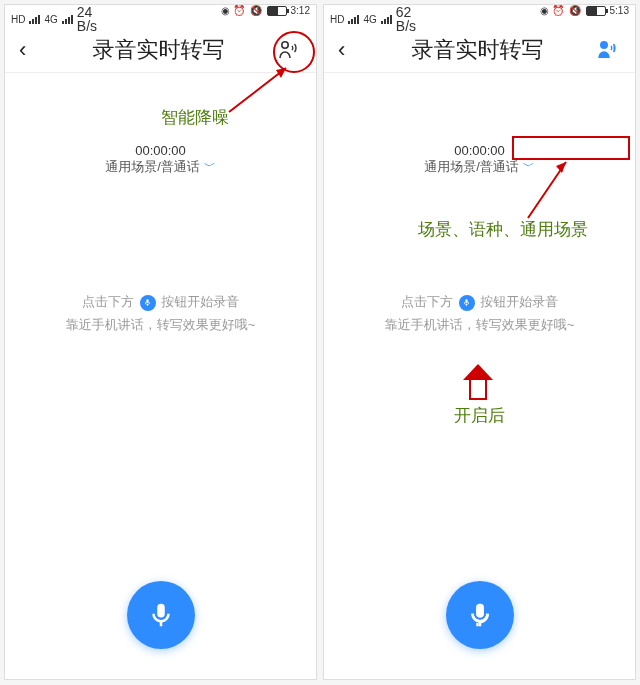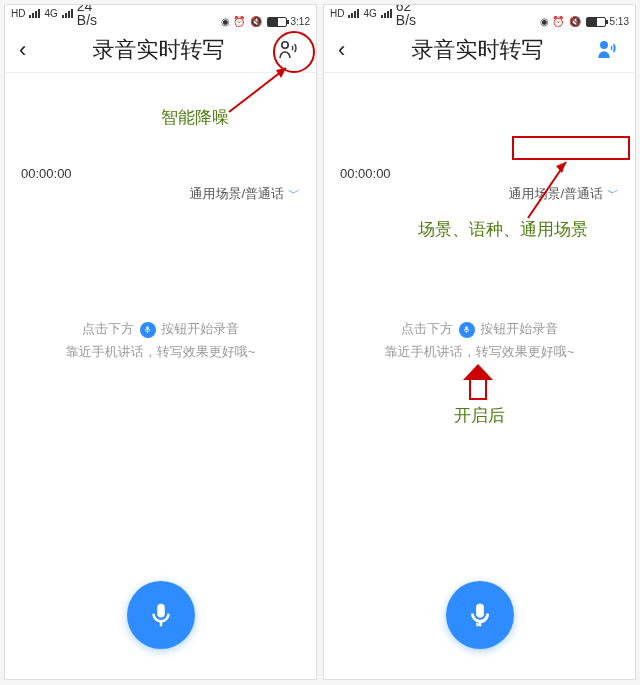--- a/index.html
+++ b/index.html
@@ -18,21 +18,21 @@
   .phone {
     width: 313px; height: 676px;
     background: #fff;
     border: 1px solid #ddd;
     position: relative;
     overflow: hidden;
   }
   
   .status {
     height: 22px;
-    display: flex; align-items: flex-end;
+    display: flex; align-items: flex-start;
     padding: 0 6px;
     font-size: 10px;
     color: #333;
     justify-content: space-between;
     gap: 44px;
   }
   .status .left, .status .right { display: flex; align-items: center; gap: 4px; }
   .signal { display: inline-flex; align-items: flex-end; gap: 1px; }
   .signal span { width: 2px; background: #333; }
   .signal span:nth-child(1){height:3px}.signal span:nth-child(2){height:5px}
@@ -58,22 +58,23 @@
   .body {
     padding: 14px;
     position: relative;
     height: calc(100% - 22px - 46px);
   }
   .meta {
     display: flex; justify-content: space-between; align-items: center;
     font-size: 13px; color: #333;
     margin-top: 56px;
     padding: 0 2px;
-  }
-  .scene { color:#555; display:flex; gap:4px;margin-top:42px; }
+    flex-direction: column;
+  }
+  .scene { color:#555; display:flex; gap:4px; }
   .scene .chev { color:#2f8cff; font-size:12px; }
   .hint {
     text-align: center;
     color: #9a9a9a;
     font-size: 13px;
     line-height: 1.8;
     margin-top: 114px;
   }
   .hint .micdot {
     display:inline-flex; width:16px; height:16px; background:#2f8cff;

